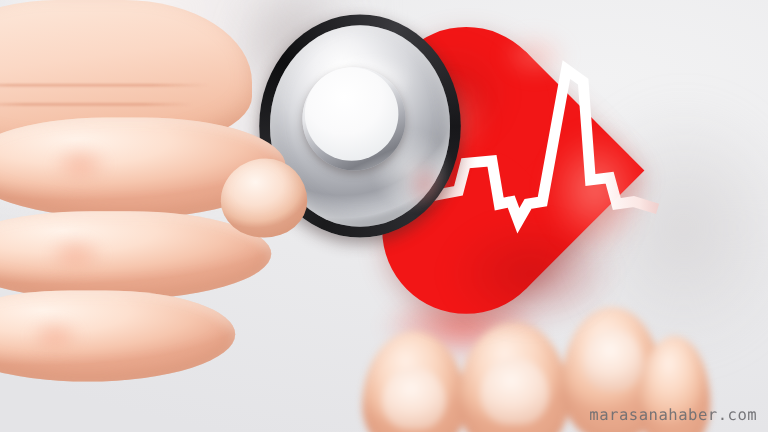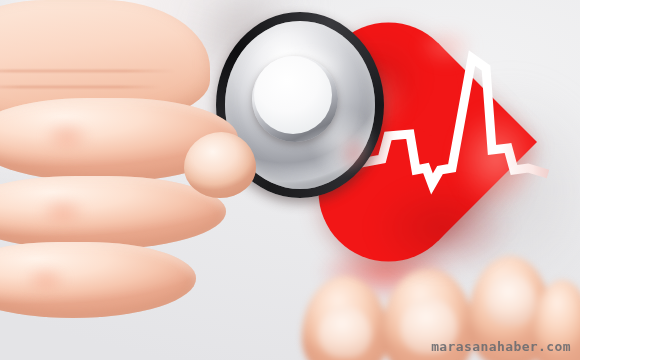--- a/index.html
+++ b/index.html
@@ -7,25 +7,24 @@
     margin: 0;
     padding: 0;
     background: #ffffff;
   }
   body {
     font-family: "Liberation Sans", sans-serif;
   }
 
   .photo {
     position: relative;
-    width: 580px;
+    width: 640px;
     height: 360px;
     overflow: hidden;
     background: #ececed;
-    font-weight: bold;
   }
 
   
   .bg-base {
     position: absolute;
     inset: 0;
     background:
       radial-gradient(120% 90% at 78% 18%, #f2f2f3 0%, #eaeaec 55%, #e4e4e7 100%);
   }
   .bg-coat {

